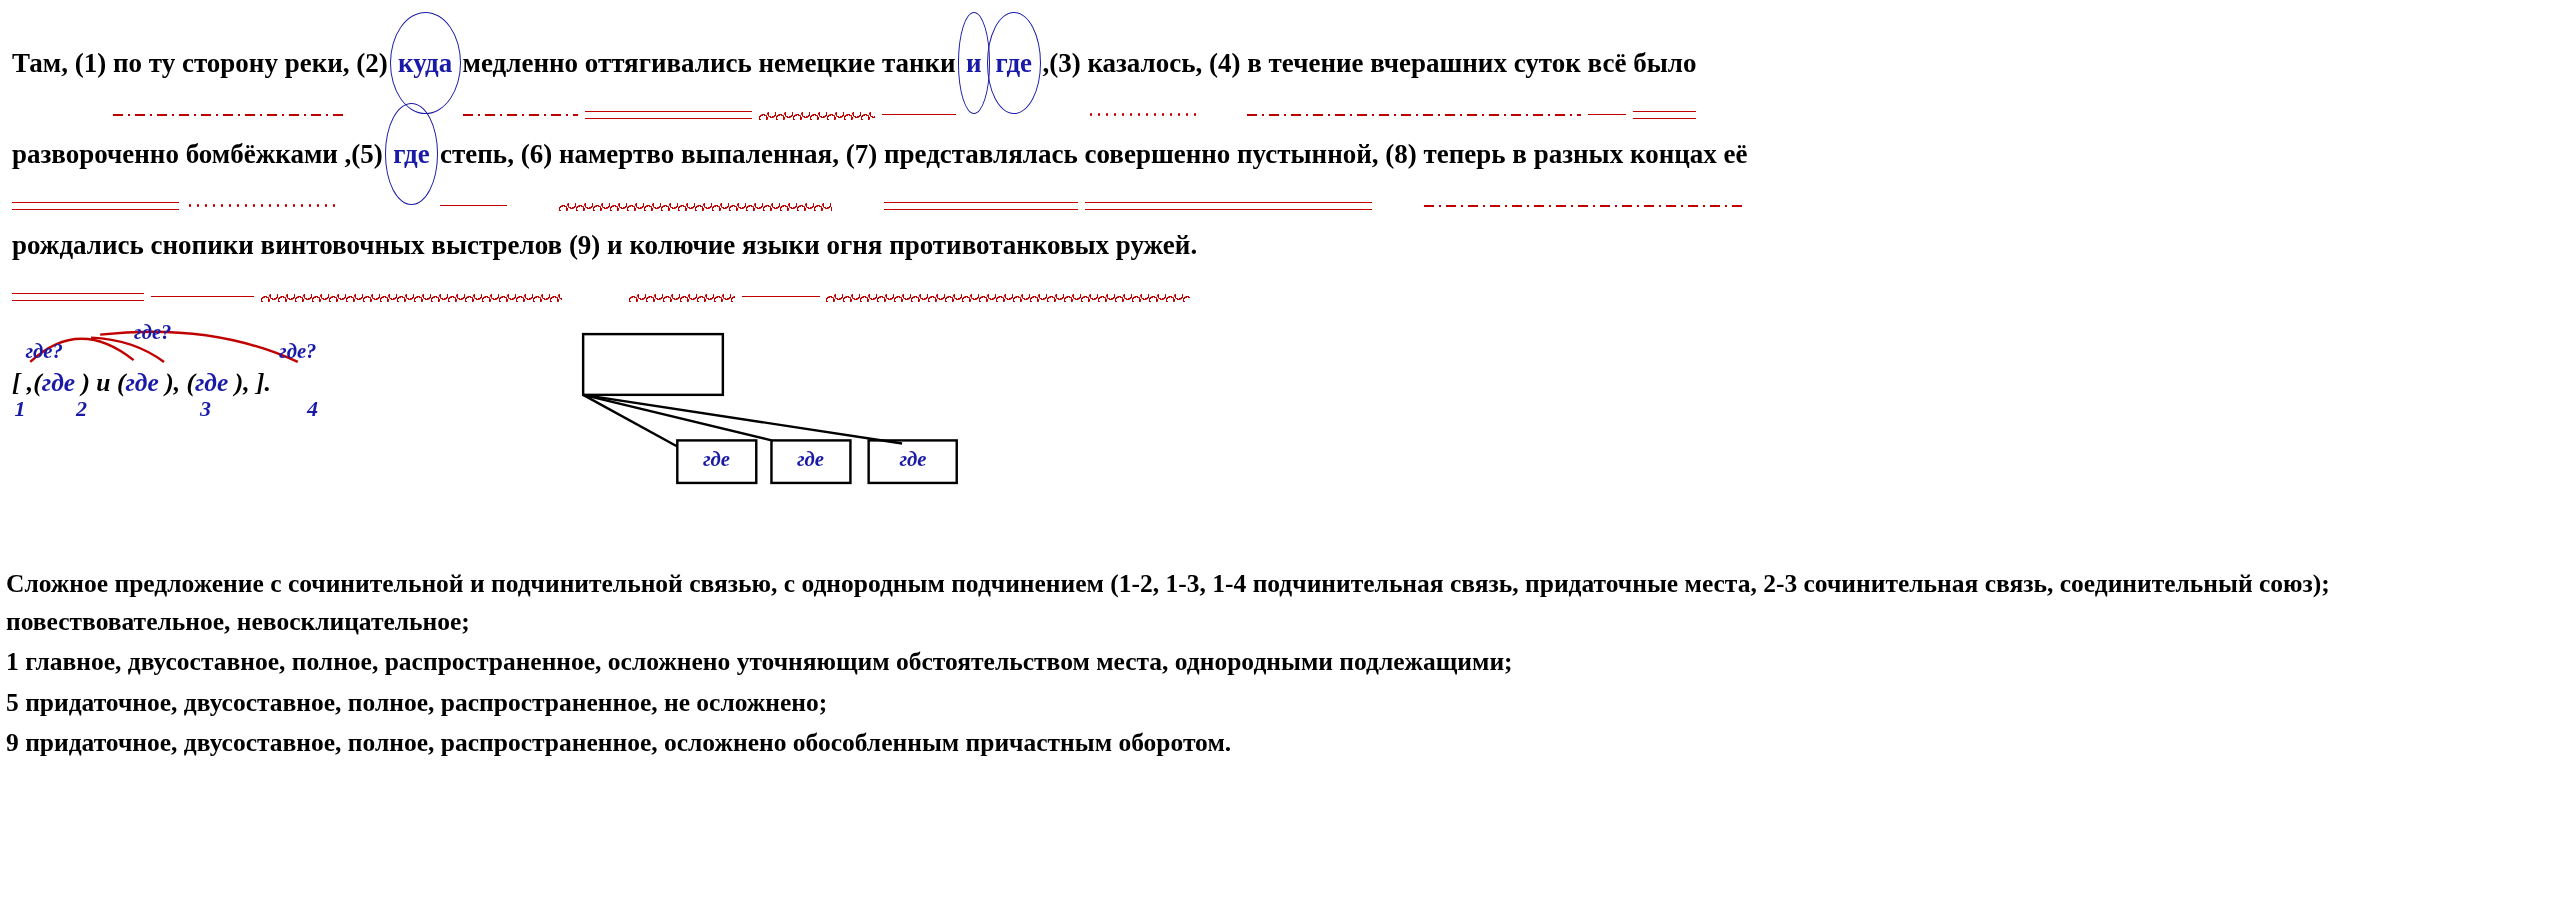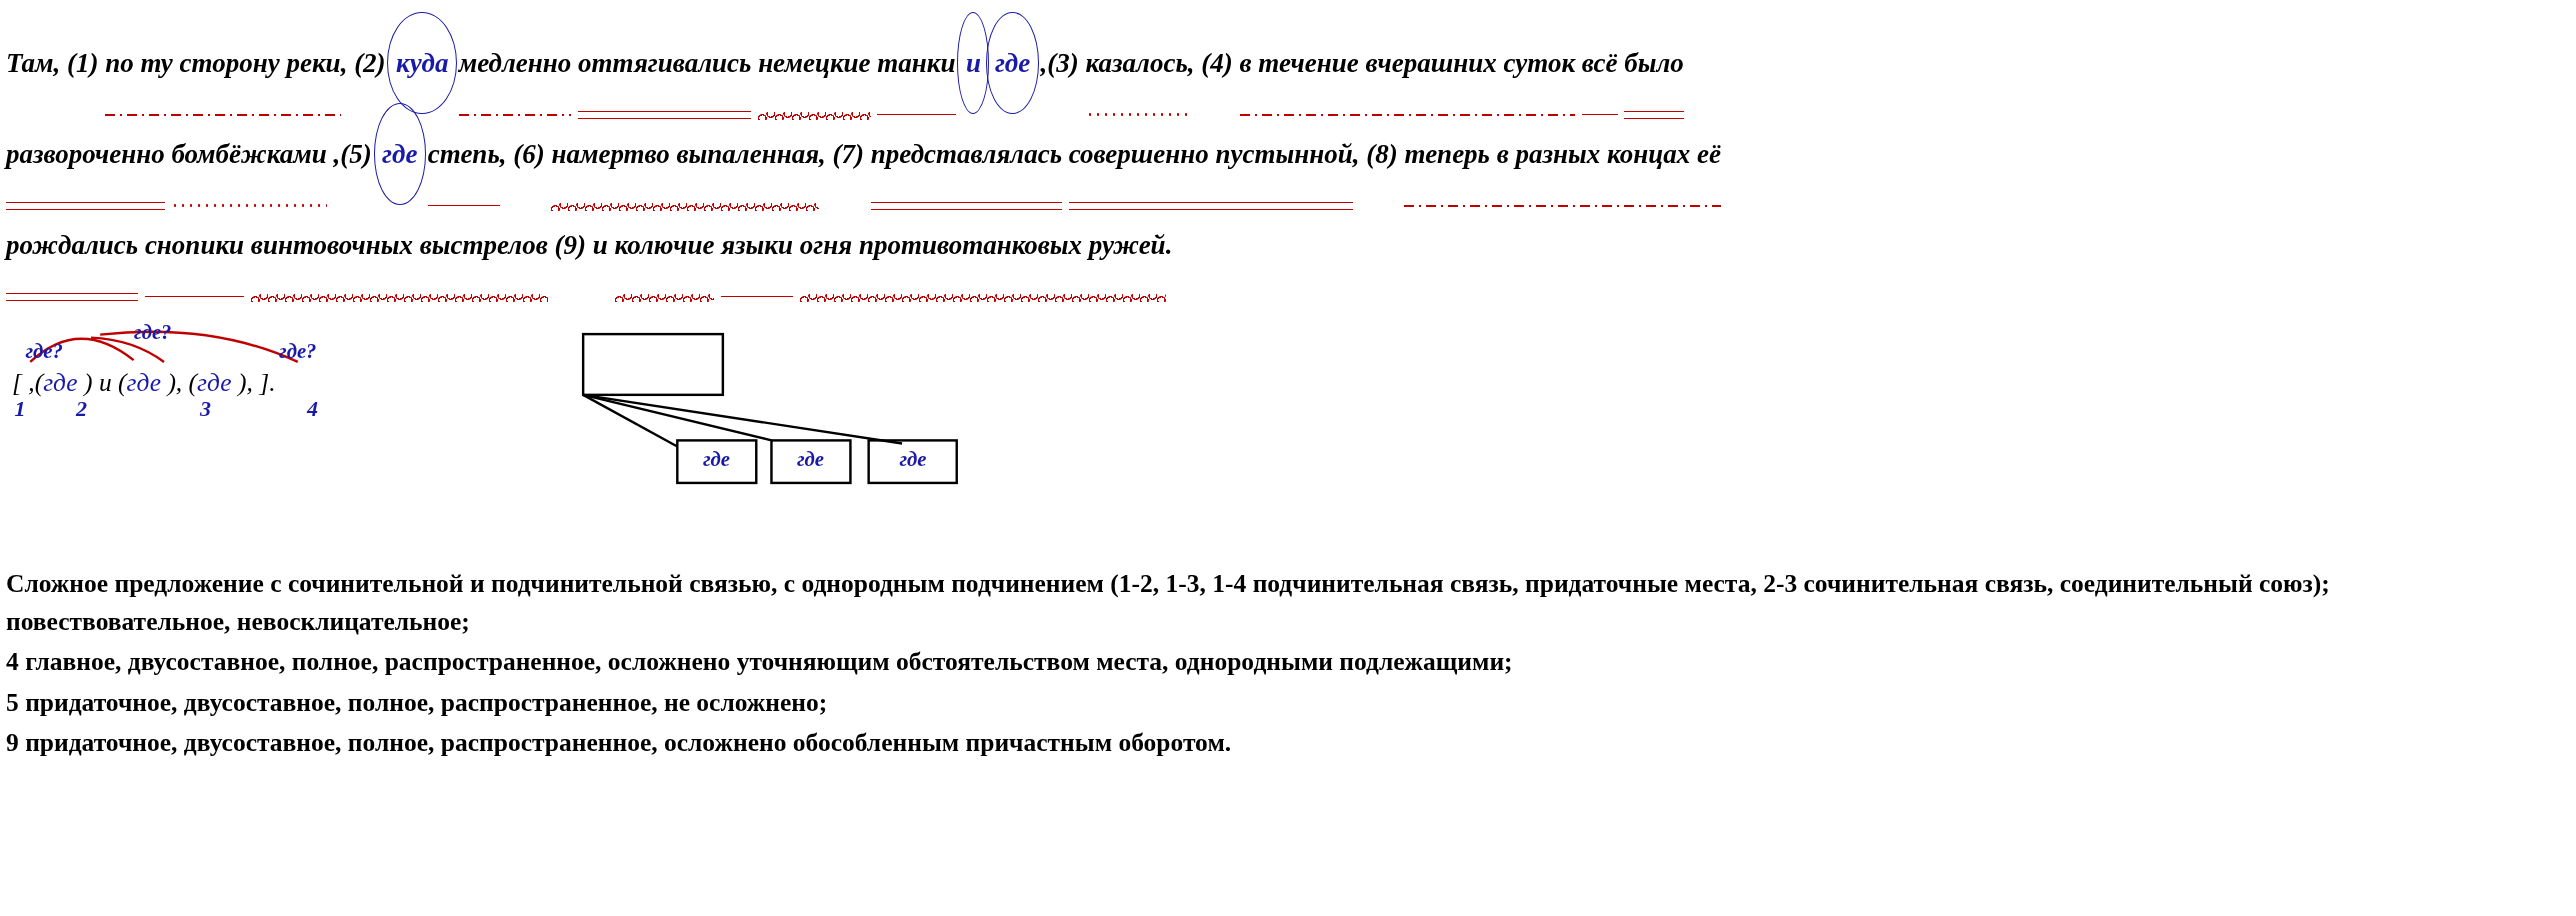--- a/index.html
+++ b/index.html
@@ -18,26 +18,25 @@
 
   
   .sentence-block {
     position: absolute;
     left: 0px;
     top: 18px;
     width: 2552px;
   }
   .sentence-line {
     position: relative;
-    font-style: italic;
     font-weight: bold;
     font-size: 27px;
     line-height: 91px;
     white-space: nowrap;
-    padding-left: 6px;
+    padding-left: 12px;
   }
   .sentence-line .seg {
     position: relative;
     display: inline-block;
     white-space: pre;
   }
 
   
   .u-solid::after,
   .u-double::after,
@@ -122,21 +121,21 @@
     font-style: italic;
     font-weight: bold;
     font-size: 20.7px;
     color: #1a1aa8;
   }
   .scheme-linear .formula {
     position: absolute;
     left: 0px;
     top: 64px;
     font-style: italic;
-    font-weight: normal;
+    font-weight: bold;
     font-size: 25.5px;
     white-space: nowrap;
   }
   .scheme-linear .formula .blue {
     color: #1a1aa8;
   }
   .scheme-linear .num {
     position: absolute;
     top: 92px;
     font-style: italic;
@@ -228,17 +227,17 @@
     <rect x="330" y="185" width="130" height="70" fill="none" stroke="#000000" stroke-width="4"></rect>
     <rect x="490" y="185" width="145" height="70" fill="none" stroke="#000000" stroke-width="4"></rect>
   </svg>
   <div class="boxlabel" style="left:106px; top:120px; width:79px;">где</div>
   <div class="boxlabel" style="left:200px; top:120px; width:79px;">где</div>
   <div class="boxlabel" style="left:298px; top:120px; width:88px;">где</div>
 </div>
 
 <div class="conclusion">
   <p>Сложное предложение с сочинительной и подчинительной связью, с однородным подчинением (1-2, 1-3, 1-4 подчинительная связь, придаточные места, 2-3 сочинительная связь, соединительный союз); повествовательное, невосклицательное;</p>
-  <p>4 главное, двусоставное, полное, распространенное, осложнено уточняющим обстоятельством места, однородными подлежащими;</p>
+  <p>1 главное, двусоставное, полное, распространенное, осложнено уточняющим обстоятельством места, однородными подлежащими;</p>
   <p>5 придаточное, двусоставное, полное, распространенное, не осложнено;</p>
   <p>9 придаточное, двусоставное, полное, распространенное, осложнено обособленным причастным оборотом.</p>
 </div>
 
 
 </body></html>

